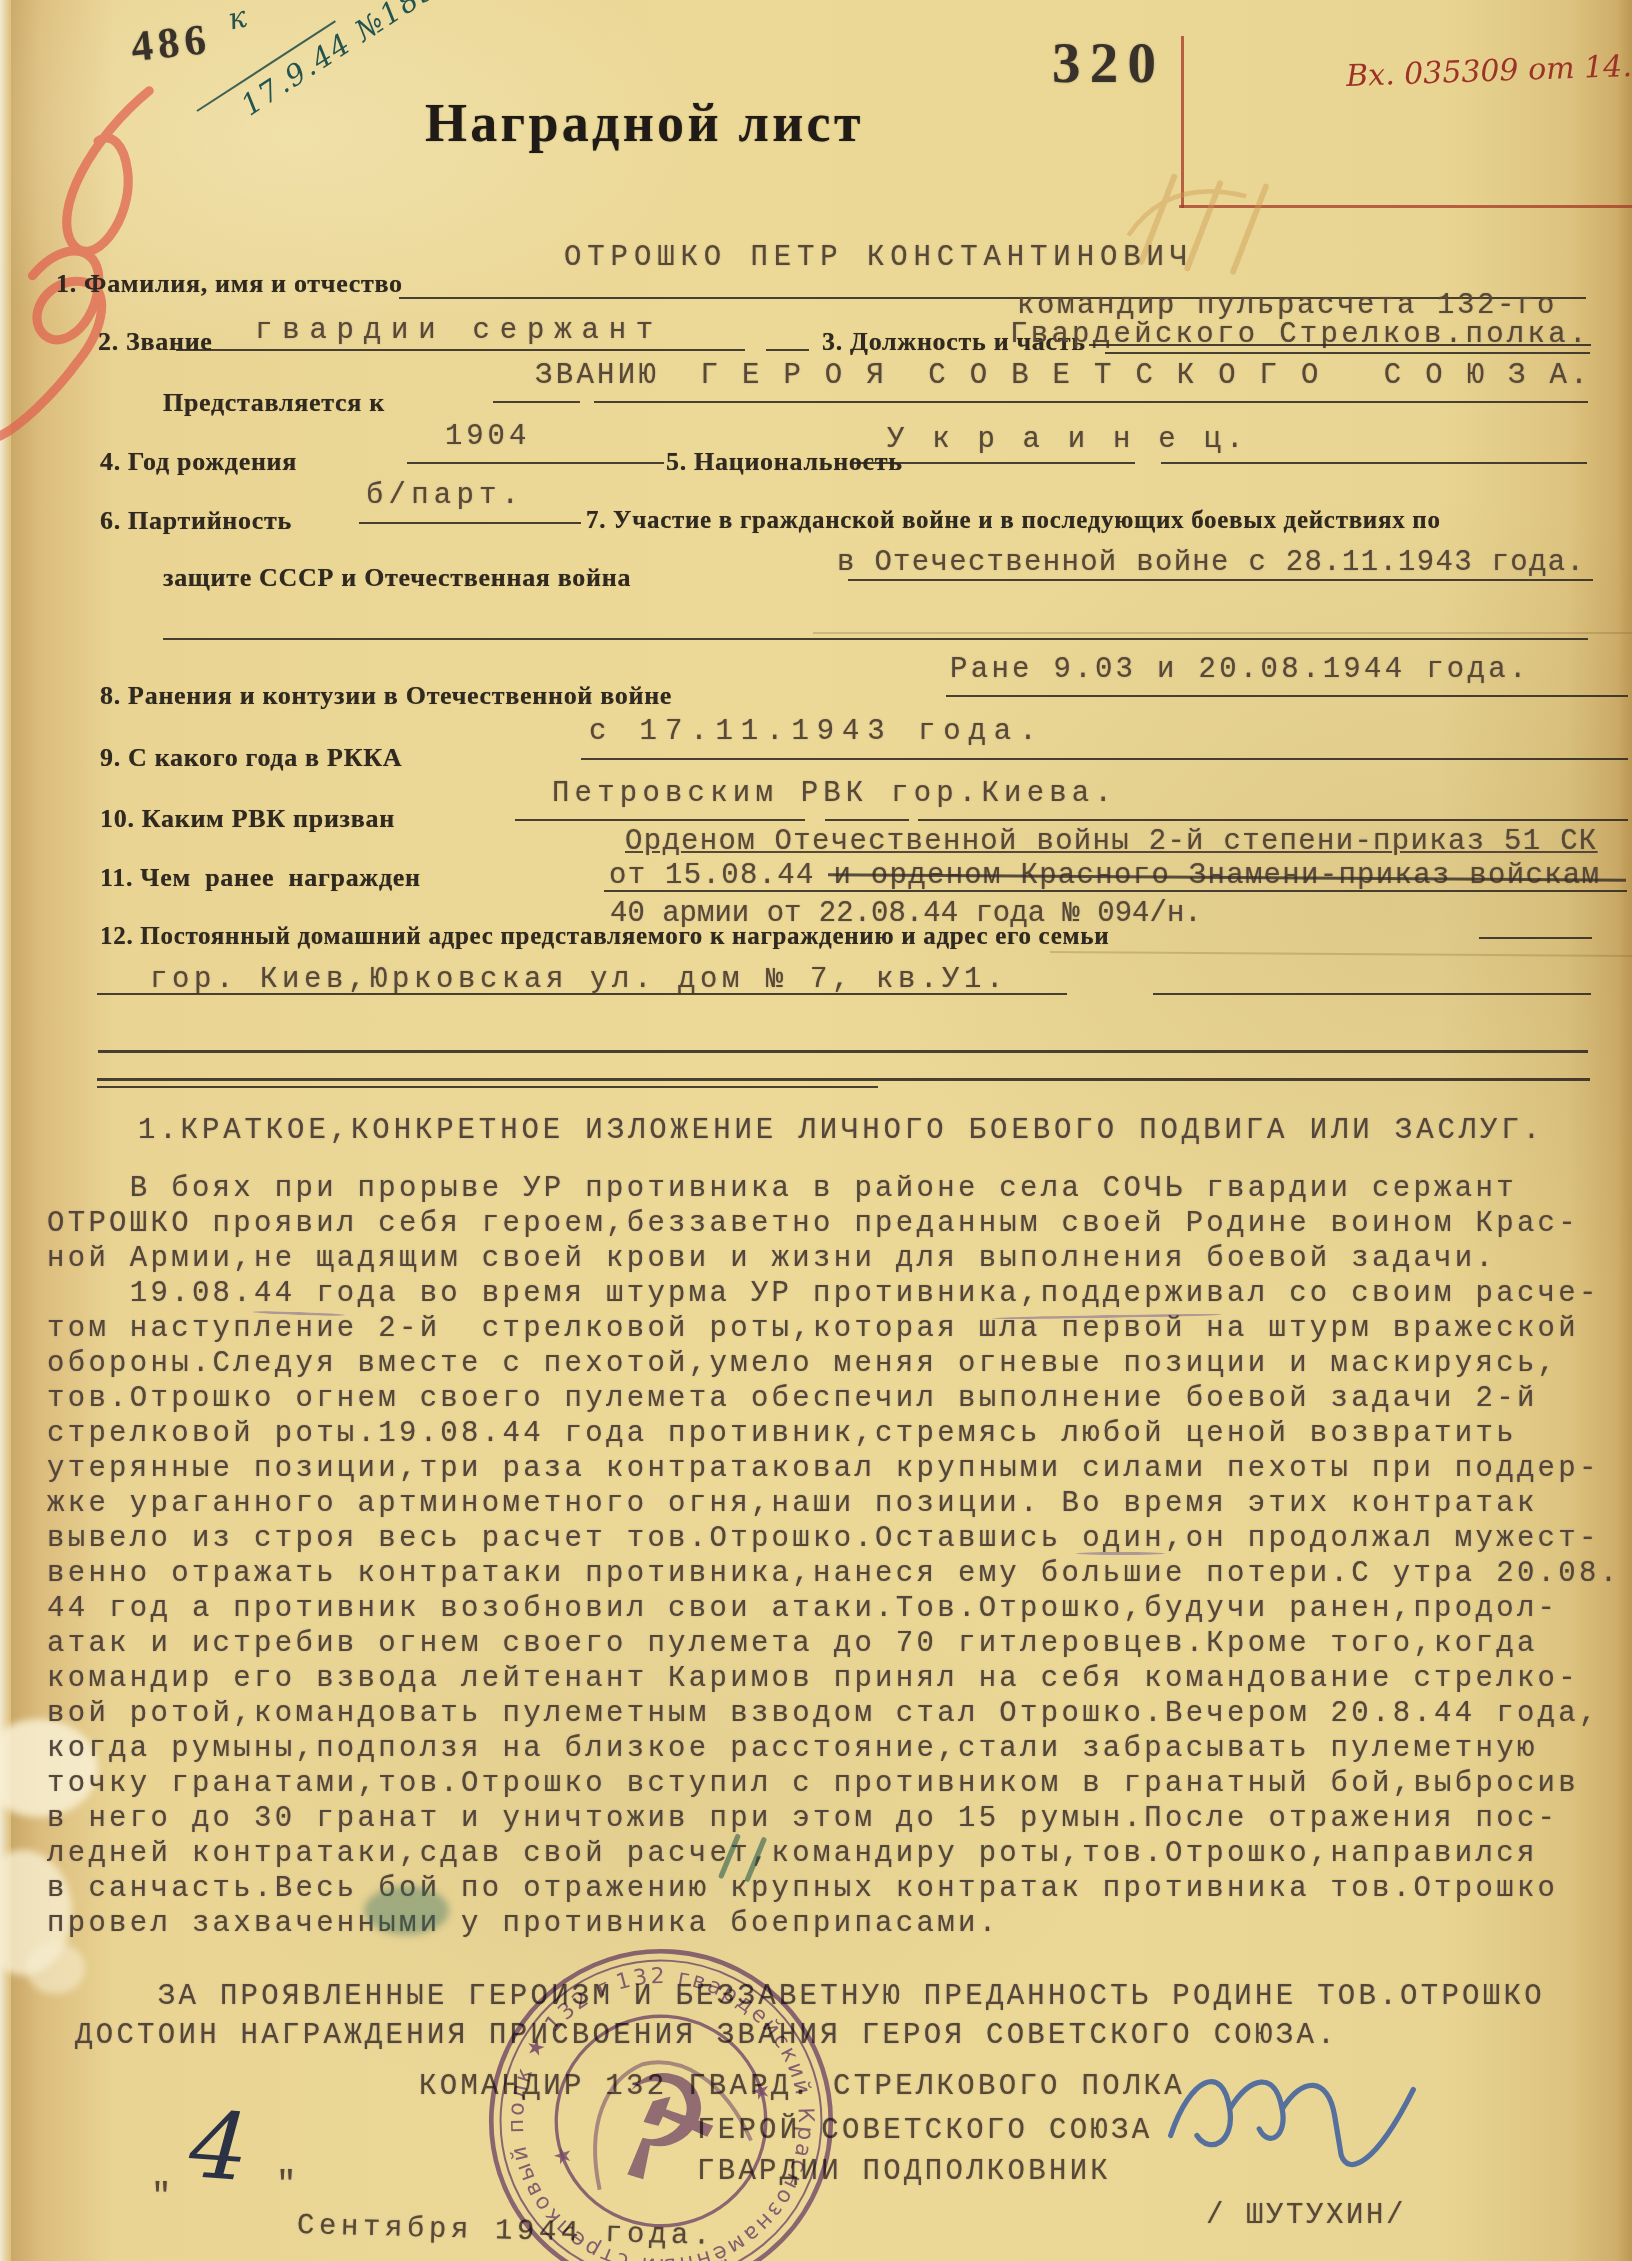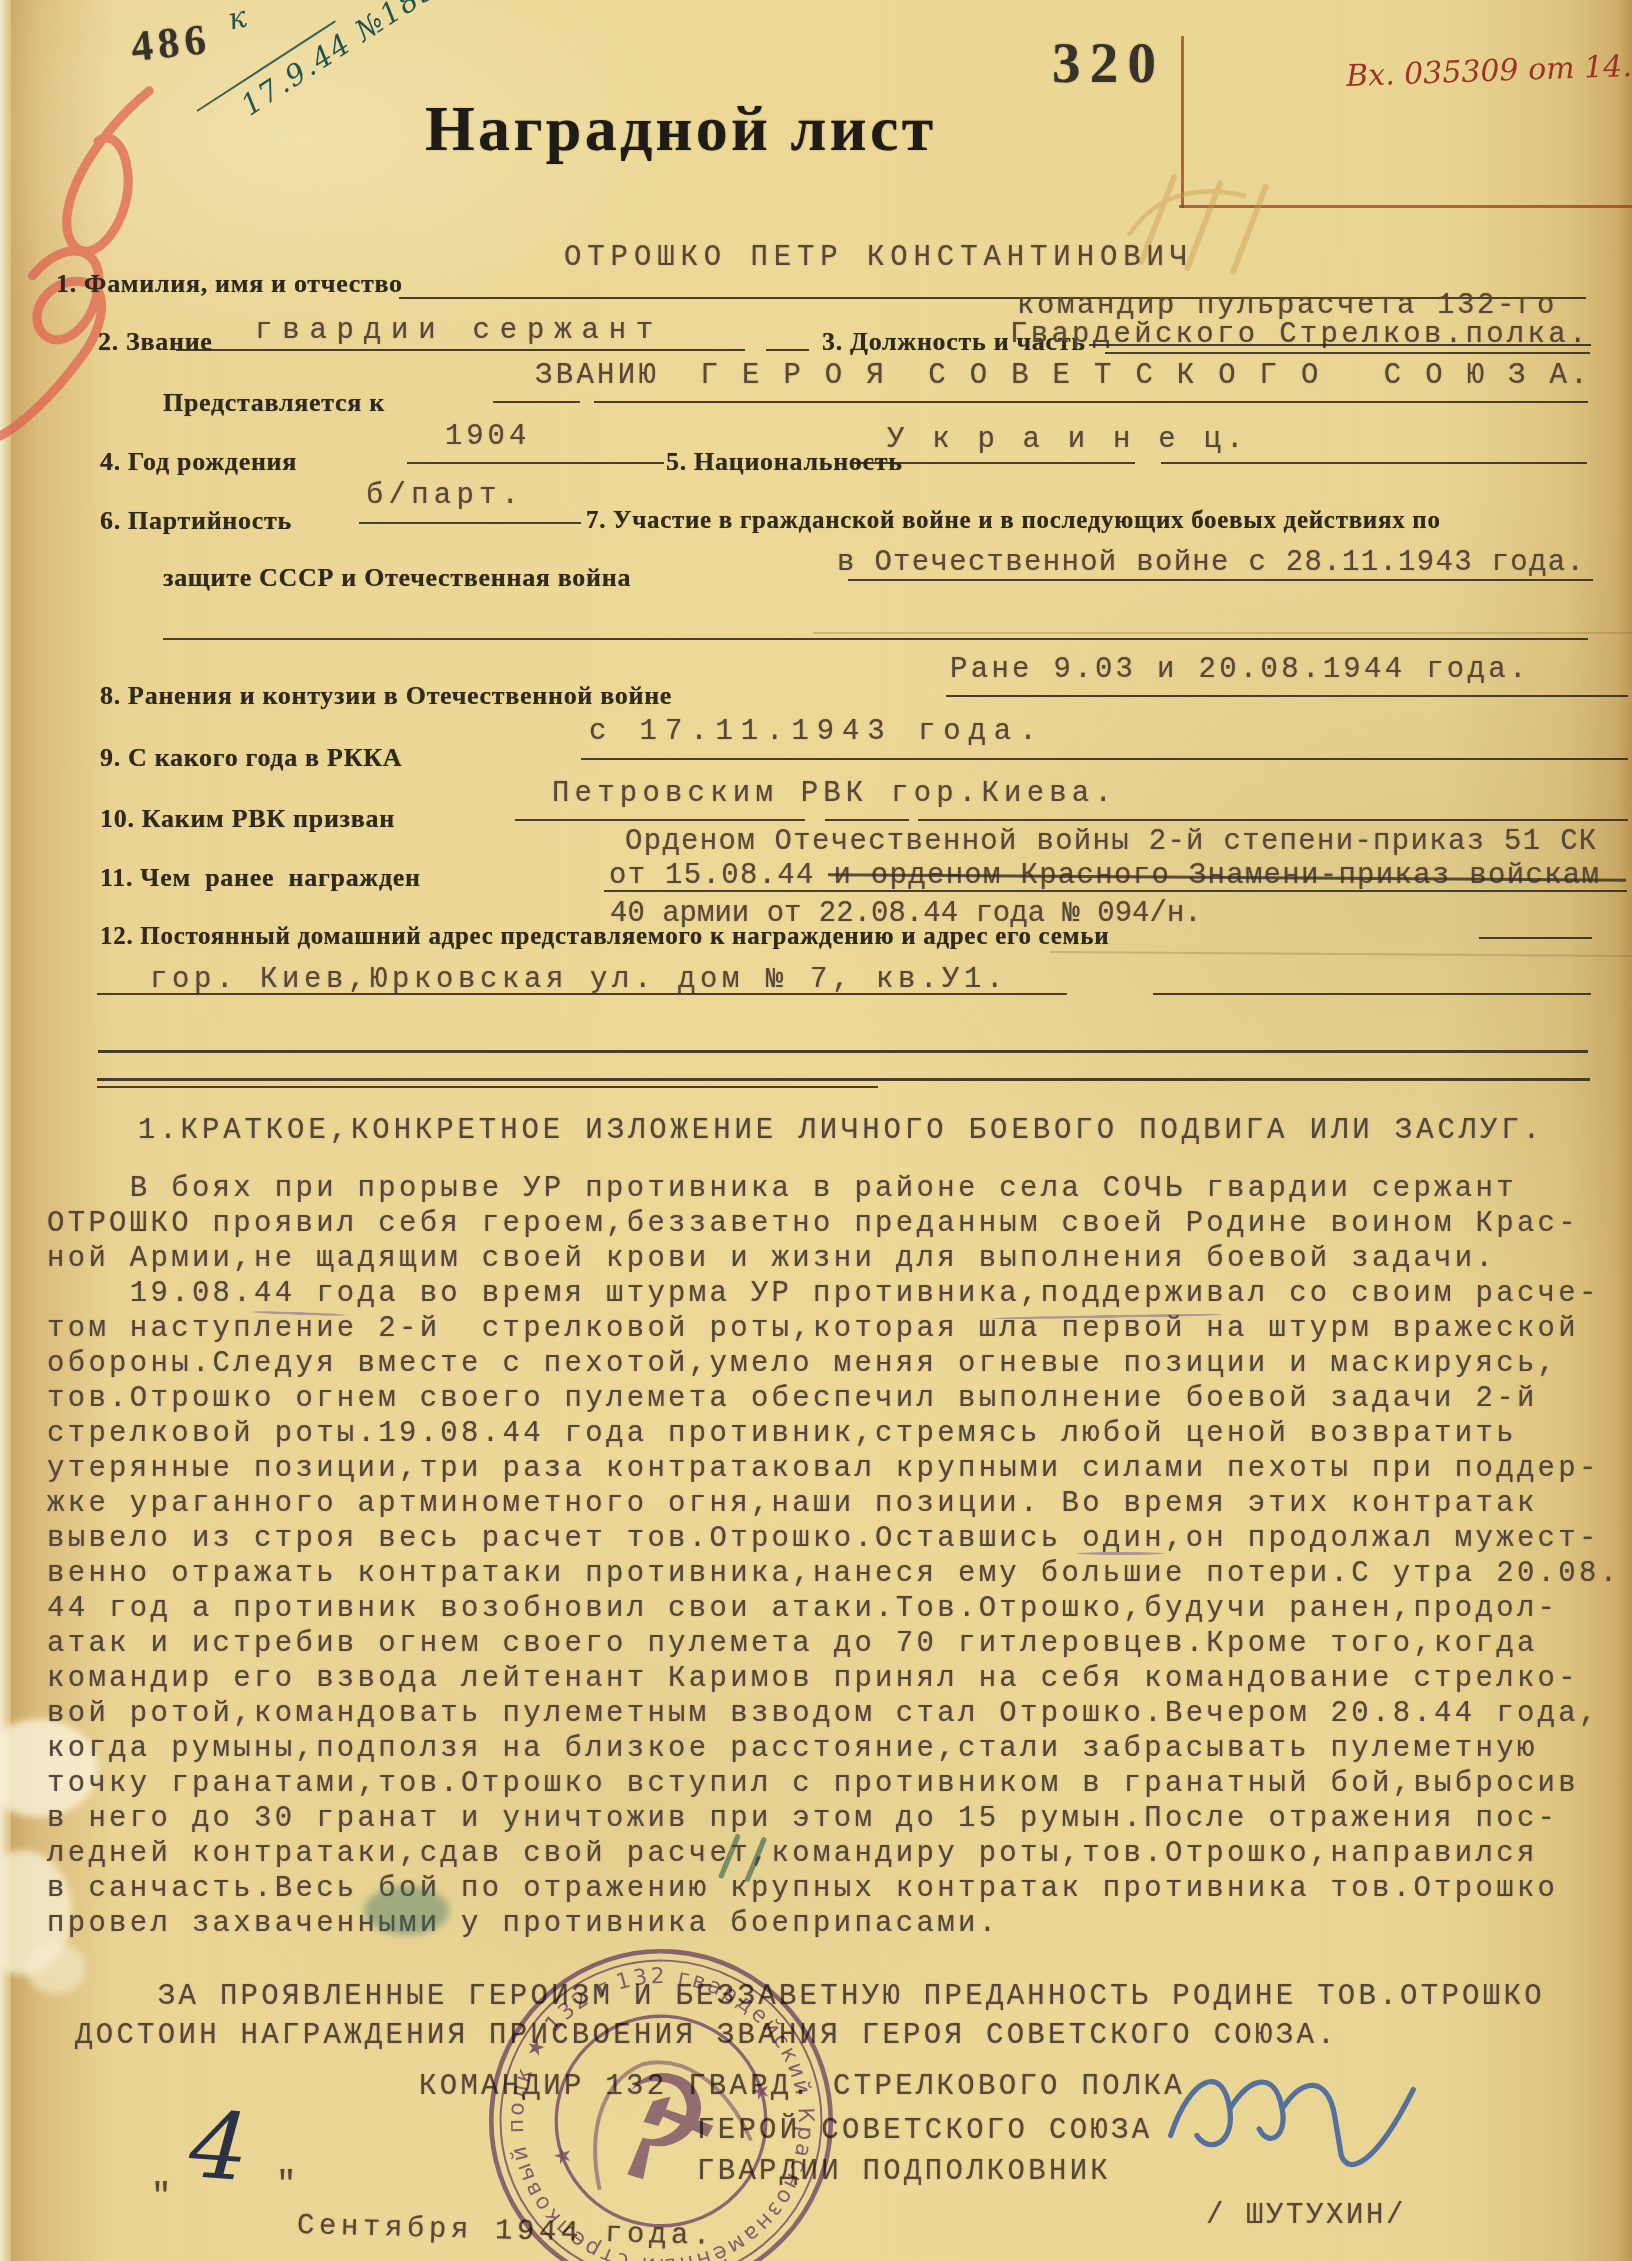--- a/index.html
+++ b/index.html
@@ -20,21 +20,21 @@
   .crease-h{position:absolute;height:2px;background:rgba(130,100,55,.28);}
   .blob{position:absolute;border-radius:50%;filter:blur(3.9px);}
   .label{position:absolute;font-weight:700;font-size:26px;color:#30291f;
     letter-spacing:0.7px;white-space:pre;text-shadow:0 0 0.7px rgba(48,41,31,.6);}
   .typed{position:absolute;font-family:"Liberation Mono","DejaVu Sans Mono",monospace;
     font-size:29px;color:#584838;white-space:pre;
     text-shadow:0 0 1.3px rgba(88,72,56,.55);}
   .rule{position:absolute;border-top:2.6px solid rgba(44,37,30,.85);height:0;}
   .rule.thin{border-top-width:2px;}
   .strike{position:absolute;height:0;border-top:3.3px solid rgba(52,44,36,.8);}
-  .title{position:absolute;font-weight:700;font-size:64px;color:#201b16;
+  .title{position:absolute;font-weight:700;font-size:54px;color:#201b16;
     letter-spacing:3.3px;white-space:pre;text-shadow:0 0 1.3px rgba(32,27,22,.5);}
   .stampnum{position:absolute;font-weight:700;font-size:43px;color:#39322b;
     letter-spacing:5.2px;text-shadow:0 0 2px rgba(57,50,43,.4);}
   .hand-teal{position:absolute;font-style:italic;color:#235450;
     font-family:"DejaVu Serif",serif;}
   .hand-red{position:absolute;font-style:italic;font-size:30px;color:#9d3226;
     font-family:"DejaVu Serif",serif;white-space:pre;}
   .redline{position:absolute;background:rgba(165,55,38,.75);}
   .tline{height:35px;white-space:pre;}
   .narr{position:absolute;font-family:"Liberation Mono","DejaVu Sans Mono",monospace;
@@ -127,21 +127,21 @@
   <div class="typed" style="left:589px;top:715px;letter-spacing:7.9px;">с 17.11.1943 года.</div>
   <div class="rule" style="left:581px;top:758px;width:1047px;"></div>
 
   <div class="label" style="left:100px;top:804px;">10. Каким РВК призван</div>
   <div class="typed" style="left:552px;top:777px;letter-spacing:5.2px;">Петровским РВК гор.Киева.</div>
   <div class="rule" style="left:515px;top:819px;width:290px;"></div>
   <div class="rule" style="left:825px;top:819px;width:84px;"></div>
   <div class="rule" style="left:918px;top:819px;width:710px;"></div>
 
   <div class="label" style="left:100px;top:863px;">11. Чем  ранее  награжден</div>
-  <div class="typed" style="left:625px;top:825px;letter-spacing:1.3px;">Орденом Отечественной войны 2-й степени-приказ 51 СК</div>
+  <div class="typed" style="left:625px;top:825px;letter-spacing:1.3px;text-decoration:underline;">Орденом Отечественной войны 2-й степени-приказ 51 СК</div>
   <div class="typed" style="left:609px;top:859px;letter-spacing:1.3px;">от 15.08.44 и орденом Красного Знамени-приказ войскам</div>
   <div class="strike" style="left:828px;top:876px;width:798px;transform:rotate(.4deg);"></div>
   <div class="rule" style="left:604px;top:890px;width:1023px;"></div>
   <div class="typed" style="left:610px;top:897px;">40 армии от 22.08.44 года № 094/н.</div>
 
   <div class="label" style="left:100px;top:922px;font-size:25px;">12. Постоянный домашний адрес представляемого к награждению и адрес его семьи</div>
   <div class="rule" style="left:1479px;top:937px;width:113px;"></div>
   <div class="typed" style="left:150px;top:963px;letter-spacing:4.6px;">гор. Киев,Юрковская ул. дом № 7, кв.У1.</div>
   <div class="rule" style="left:97px;top:993px;width:970px;"></div>
   <div class="rule" style="left:1153px;top:993px;width:438px;"></div>

